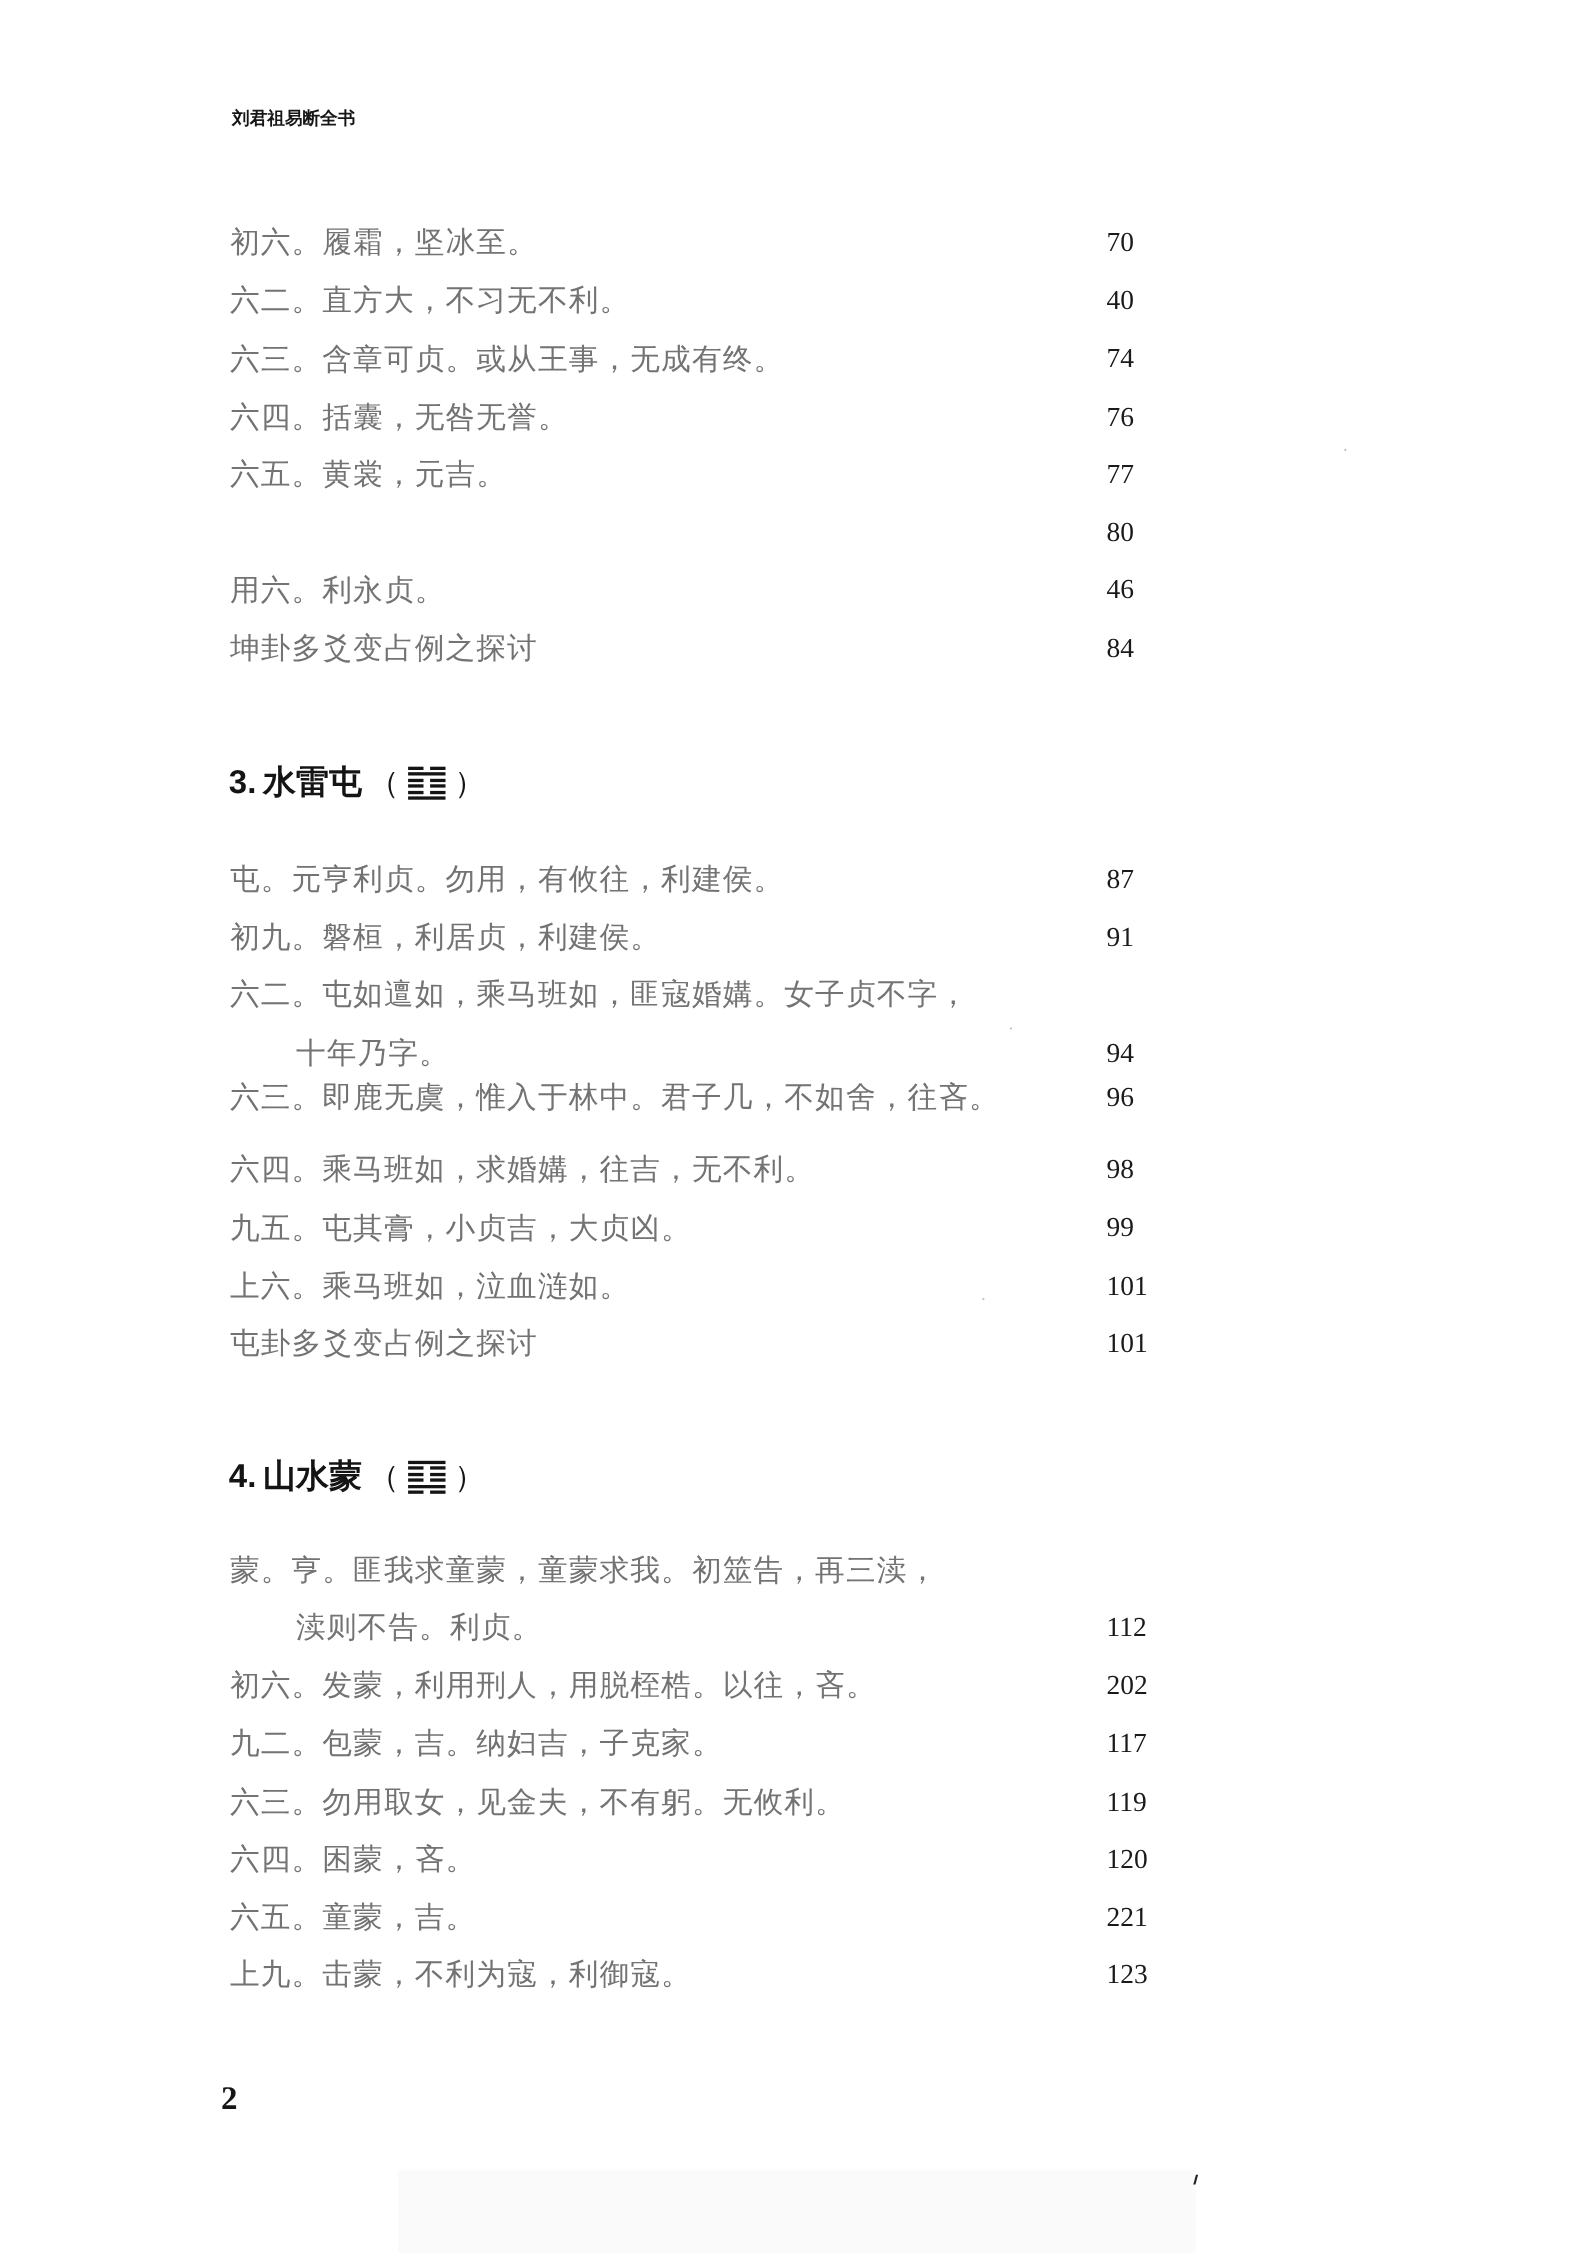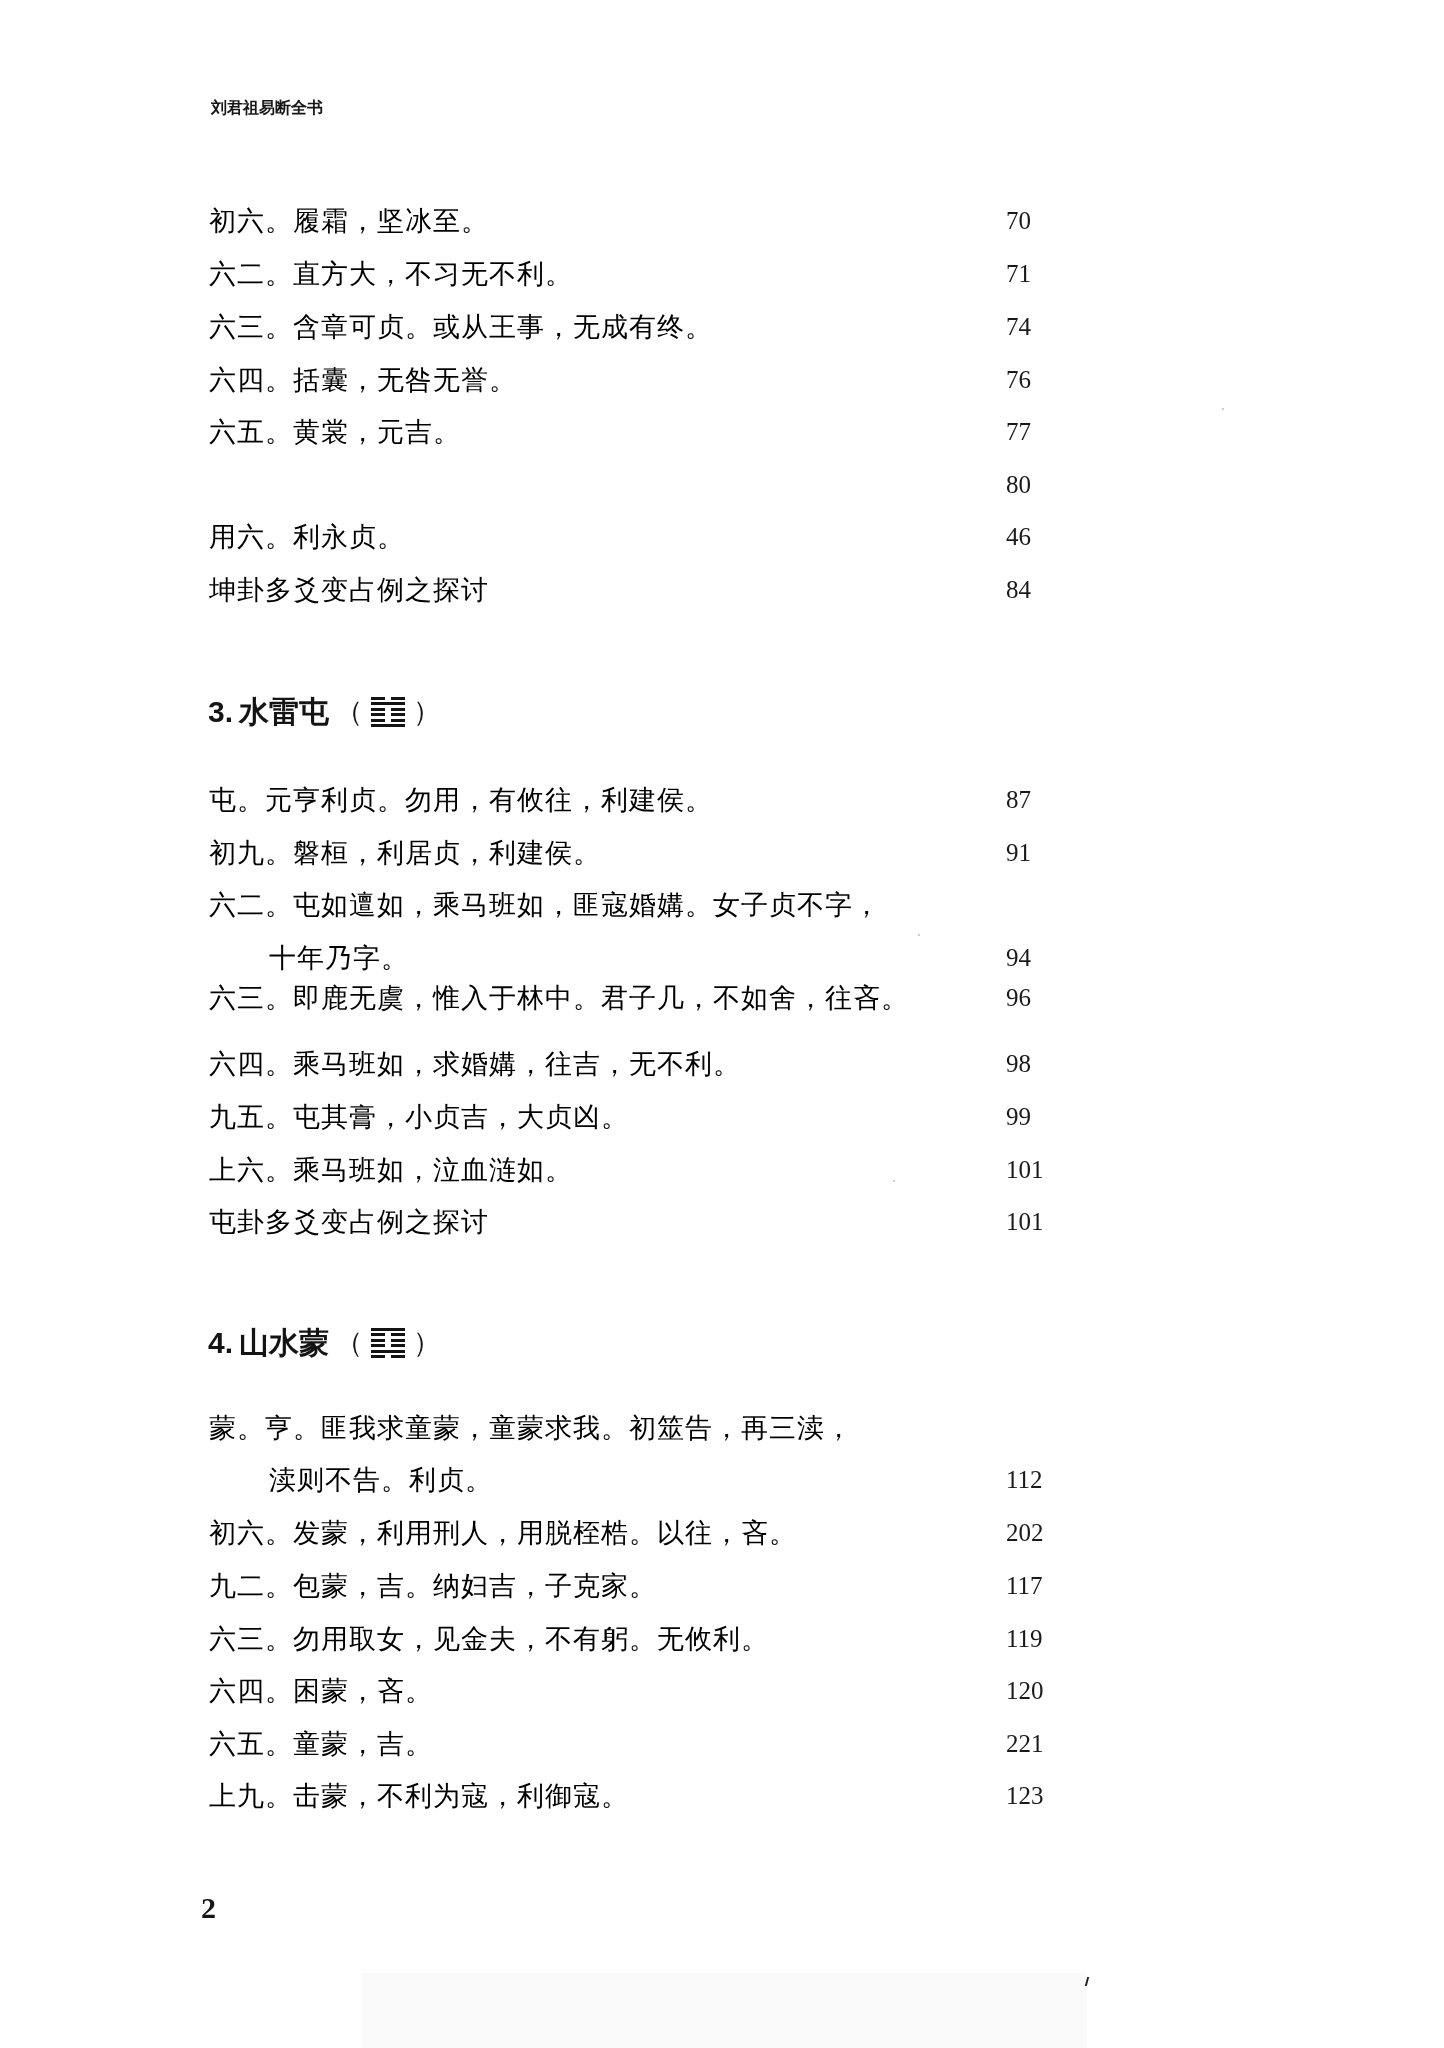--- a/index.html
+++ b/index.html
@@ -33,21 +33,21 @@
       width: 860px;
     }
     .toc-text {
       position: absolute;
       left: 0;
       top: 0;
       font-family: "DejaVu Sans", sans-serif;
       font-size: 27px;
       line-height: 40px;
       letter-spacing: 1px;
-      color: #000000;
+      color: #737373;
       white-space: nowrap;
     }
     .toc-text.indent {
       left: 60px;
     }
     .toc-page {
       position: absolute;
       left: 797px;
       top: 0;
       font-family: "Liberation Serif", "DejaVu Serif", serif;
@@ -142,21 +142,21 @@
 <body>
 
 <div class="running-header">刘君祖易断全书</div>
 
 <div class="toc-row" style="top:201px">
   <span class="toc-text">初六。履霜，坚冰至。</span>
   <span class="toc-page">70</span>
 </div>
 <div class="toc-row" style="top:254px">
   <span class="toc-text">六二。直方大，不习无不利。</span>
-  <span class="toc-page">71</span>
+  <span class="toc-page">40</span>
 </div>
 <div class="toc-row" style="top:307px">
   <span class="toc-text">六三。含章可贞。或从王事，无成有终。</span>
   <span class="toc-page">74</span>
 </div>
 <div class="toc-row" style="top:360px">
   <span class="toc-text">六四。括囊，无咎无誉。</span>
   <span class="toc-page">76</span>
 </div>
 <div class="toc-row" style="top:412px">

